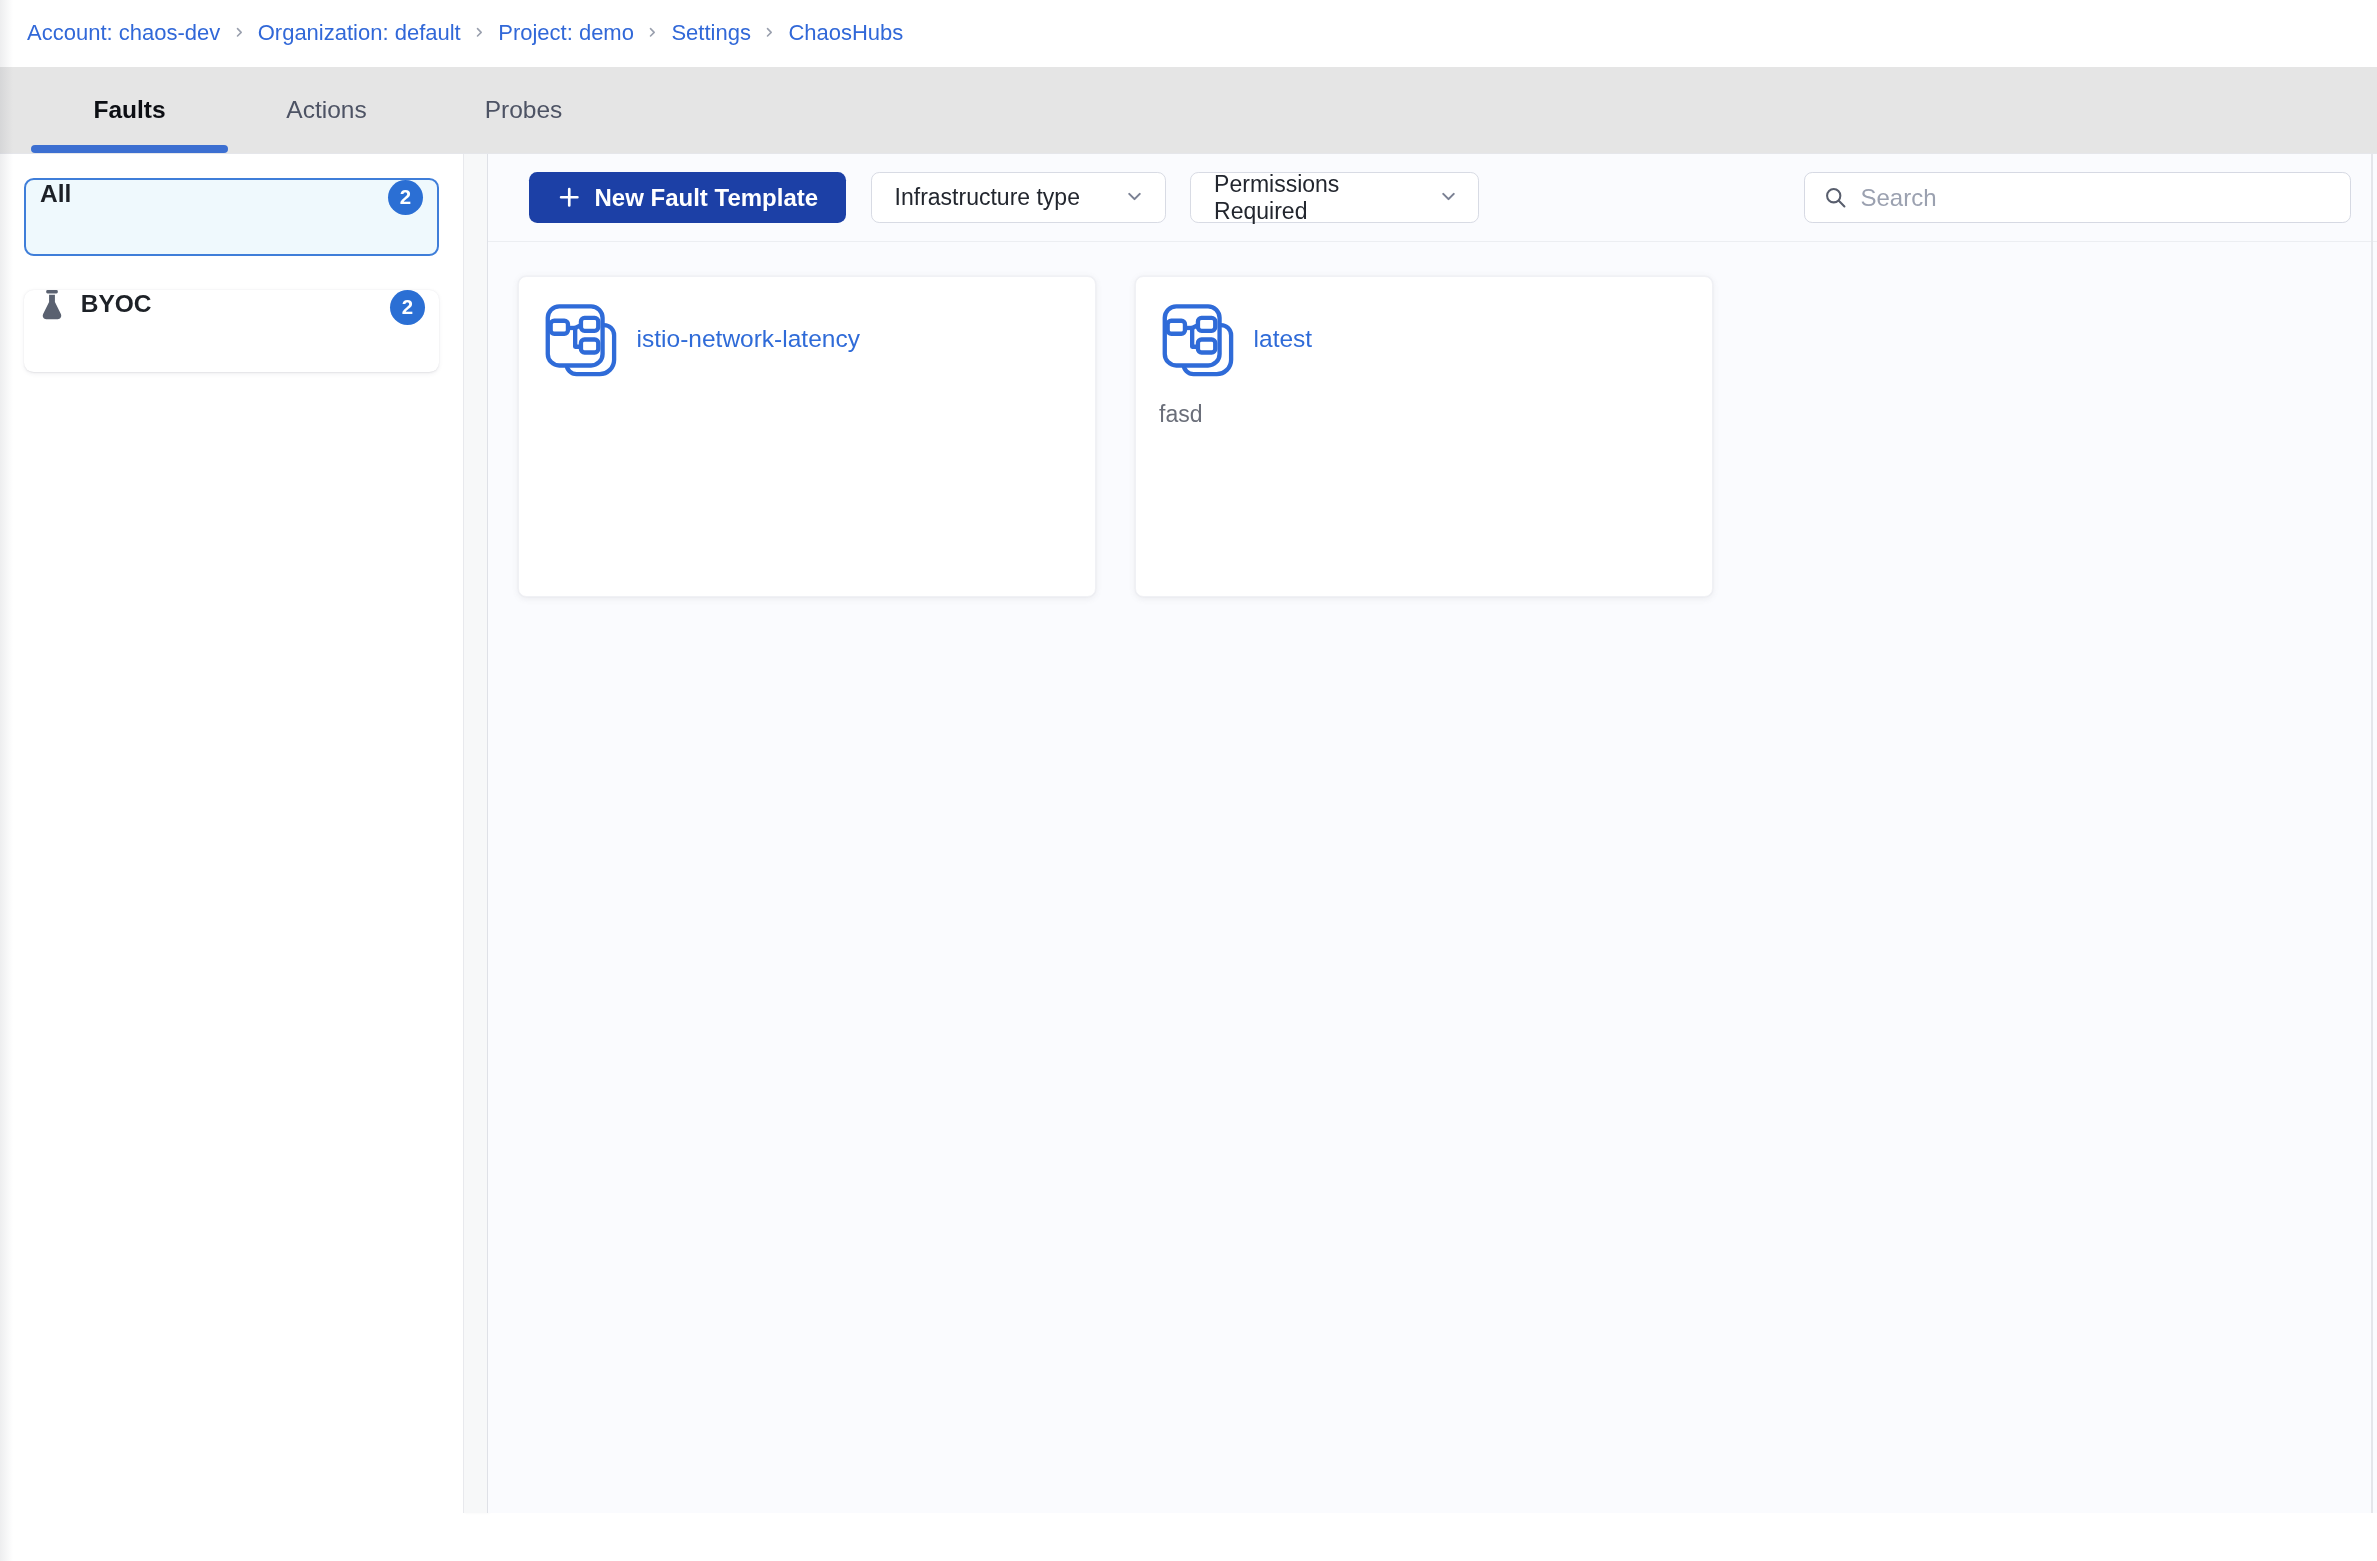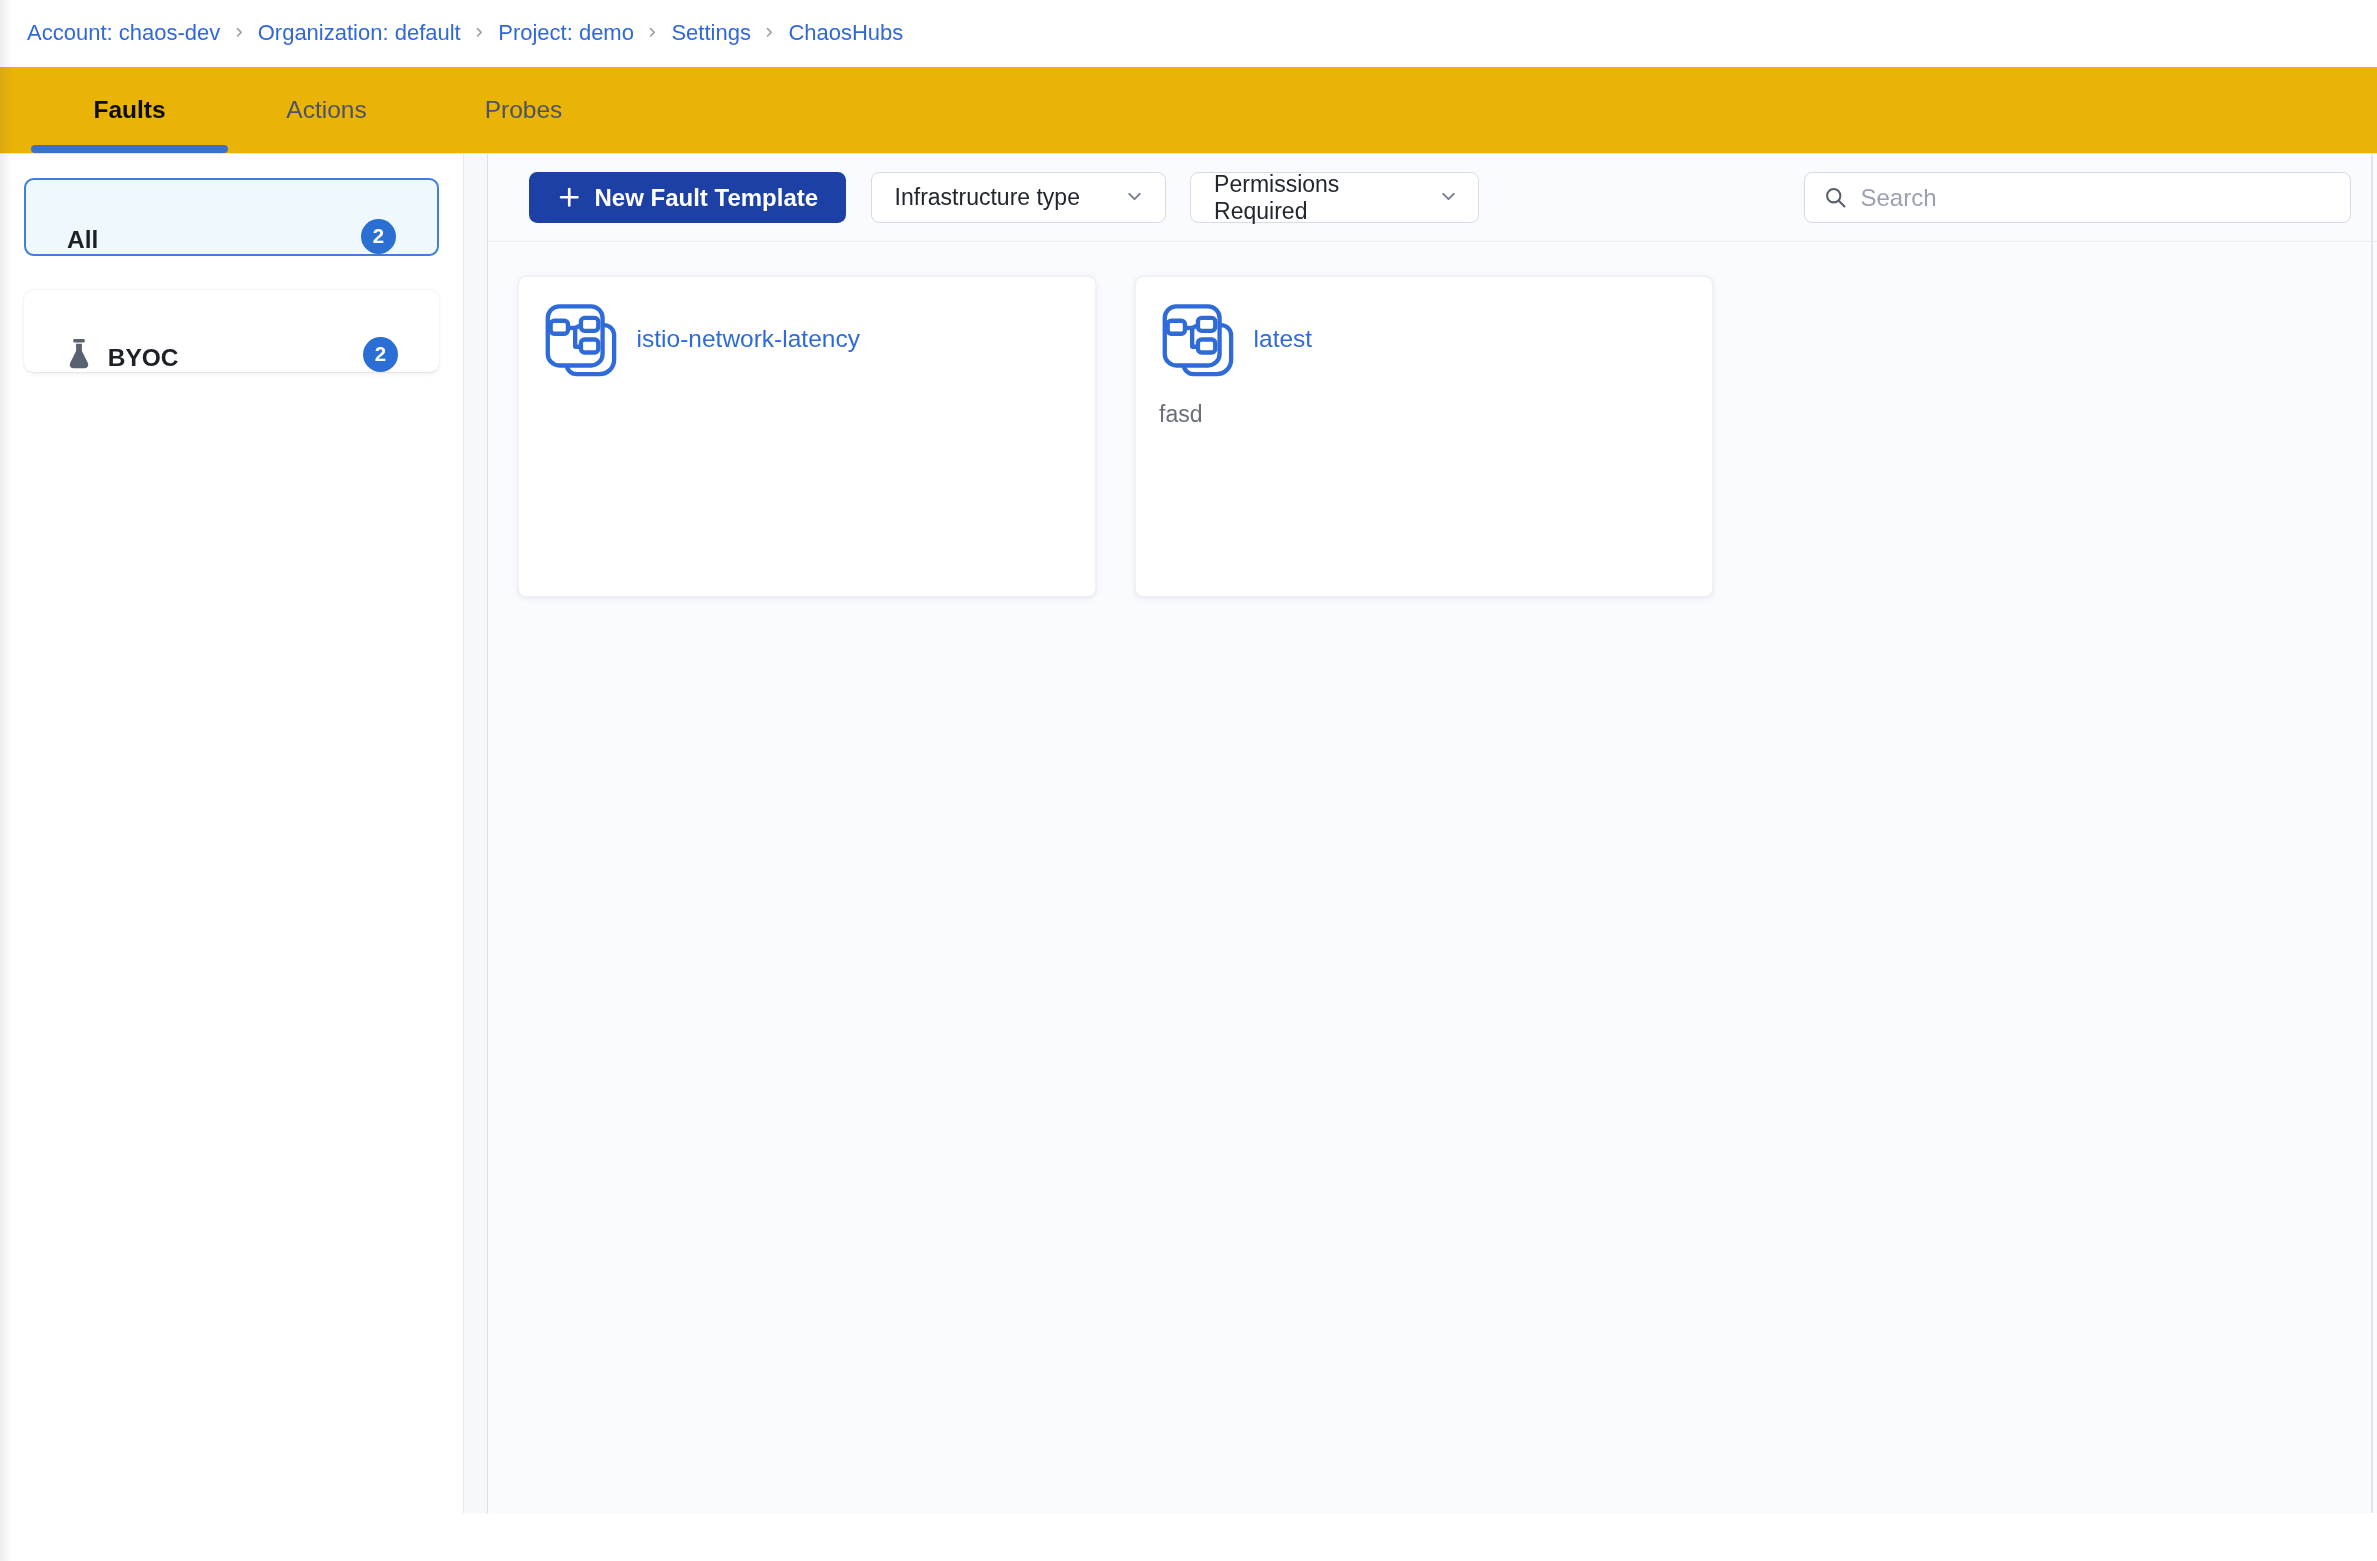--- a/index.html
+++ b/index.html
@@ -20,40 +20,40 @@
 
   
   .header { padding:19.6px 33px 0 27px; background:#fff; }
   .breadcrumb { display:flex; align-items:center; gap:11.4px; font-size:22px; }
   .breadcrumb a { color:#3168d8; text-decoration:none; cursor:pointer; }
   .crumb-sep { display:flex; align-items:center; }
   .crumb-sep svg { width:14.7px; height:14.7px; stroke:#9aa0ae; }
   .page-title { margin-top:18px; font-size:35px; font-weight:700; color:#1f2329; letter-spacing:0.2px; }
 
   
-  .tabbar { position:relative; margin-top:21px; height:86px; background:#eab308; }
+  .tabbar { position:relative; margin-top:21px; height:86px; background:#e5e5e5; }
   .tabbar .tabs { display:flex; height:100%; padding-left:31px; }
   .tab {
     width:197px; height:100%; display:flex; align-items:center; justify-content:center;
     font-size:24.5px; color:#4d5364; cursor:pointer; position:relative;
   }
   .tab.active { color:#0c0e13; font-weight:700; }
   .tab-underline {
     position:absolute; bottom:0; left:0; right:0; height:7.3px;
     background:#3c6fd1; border-radius:4.9px;
   }
   .tab-divider { position:absolute; left:0; right:0; bottom:-1.6px; height:1.6px; background:#e5e6ea; }
 
   
   .body-row { display:flex; height:1359px; margin-top:1.6px; }
 
   .sidebar { width:463px; background:#fff; padding:24px; flex:none; }
   .filter-card {
-    height:78px; border-radius:9.8px; display:flex; align-items:flex-end;
-    padding:0 41px; cursor:pointer; background:#fff;
+    height:78px; border-radius:9.8px; display:flex; align-items:flex-start;
+    padding:0 14px; cursor:pointer; background:#fff;
     box-shadow:0 1.6px 4.9px rgba(40,41,61,0.06), 0 0.8px 1.6px rgba(96,97,112,0.12);
   }
   .filter-card.selected {
     background:#eff9fd; border:2px solid #3f7ed9; box-shadow:none; height:78px;
   }
   .filter-card + .filter-card { margin-top:34px; }
   .filter-card.byoc { height:82px; }
   .filter-label { font-size:24.5px; font-weight:600; color:#1d2127; }
   .filter-card .spacer { flex:1; }
   .count-badge {

